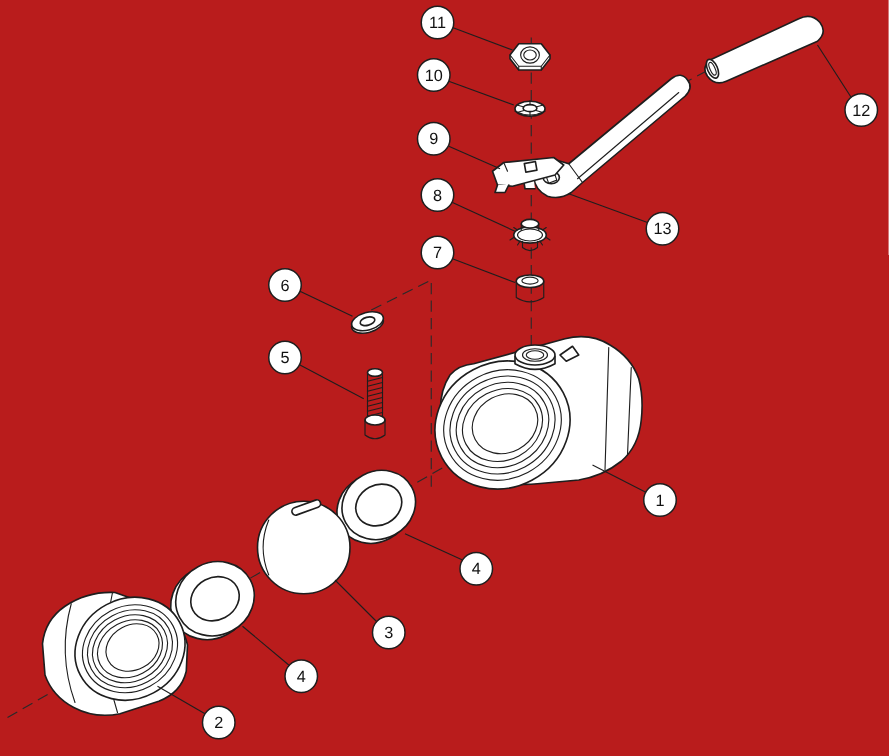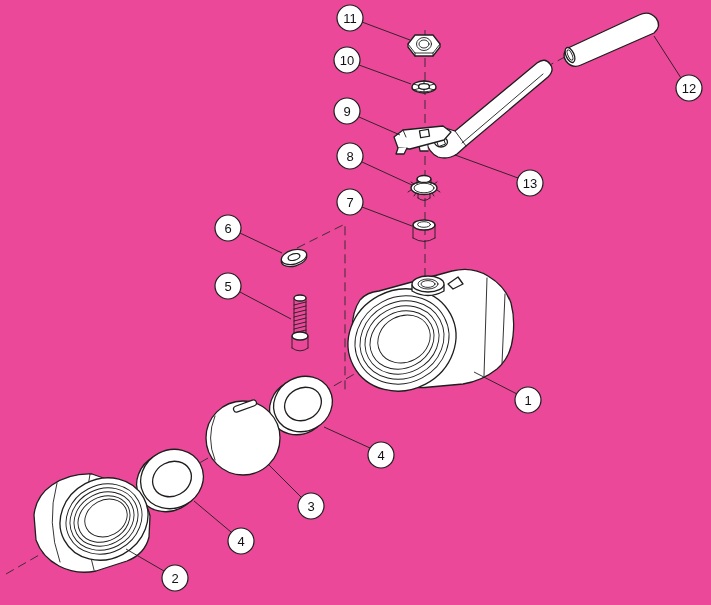--- a/index.html
+++ b/index.html
@@ -1,16 +1,16 @@
 <!DOCTYPE html>
 <html><head>
 <meta charset="utf-8">
 <style>
   html,body{margin:0;padding:0;background:#fff}
-  .stage{width:711px;height:605px;background:#ec4899;position:relative;overflow:hidden;
+  .stage{width:711px;height:605px;background:#b91c1c;position:relative;overflow:hidden;
          font-family:"Liberation Sans",sans-serif}
   svg{display:block}
   .part{fill:#ffffff;stroke:#1e1e1e;stroke-width:1.3;stroke-linejoin:round;stroke-linecap:round}
   .thin{fill:none;stroke:#1e1e1e;stroke-width:0.9;stroke-linejoin:round;stroke-linecap:round}
   .axis{fill:none;stroke:#2a2a2a;stroke-width:0.9;stroke-dasharray:9 5}
   .leader{stroke:#1e1e1e;stroke-width:0.9}
   .balloon{fill:#ffffff;stroke:#1e1e1e;stroke-width:1.2}
   .num{font-family:"Liberation Sans",sans-serif;font-size:13px;fill:#111;text-anchor:middle}
 </style>
 </head>

